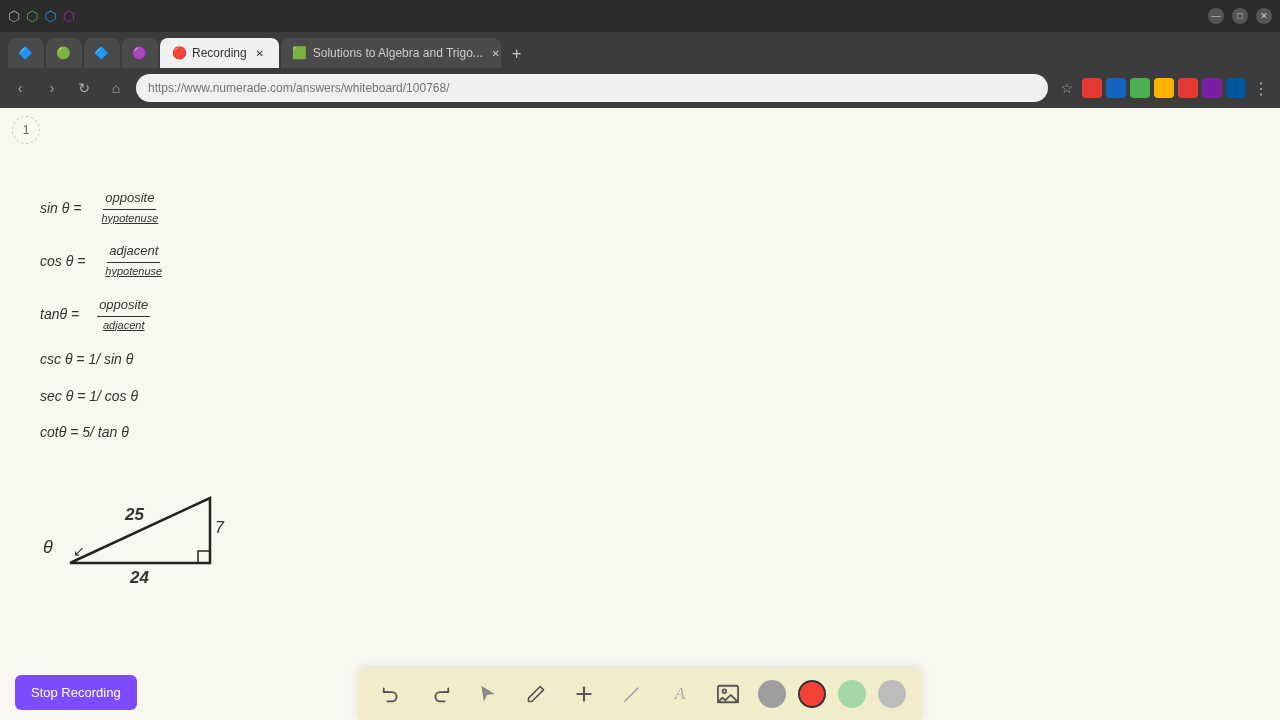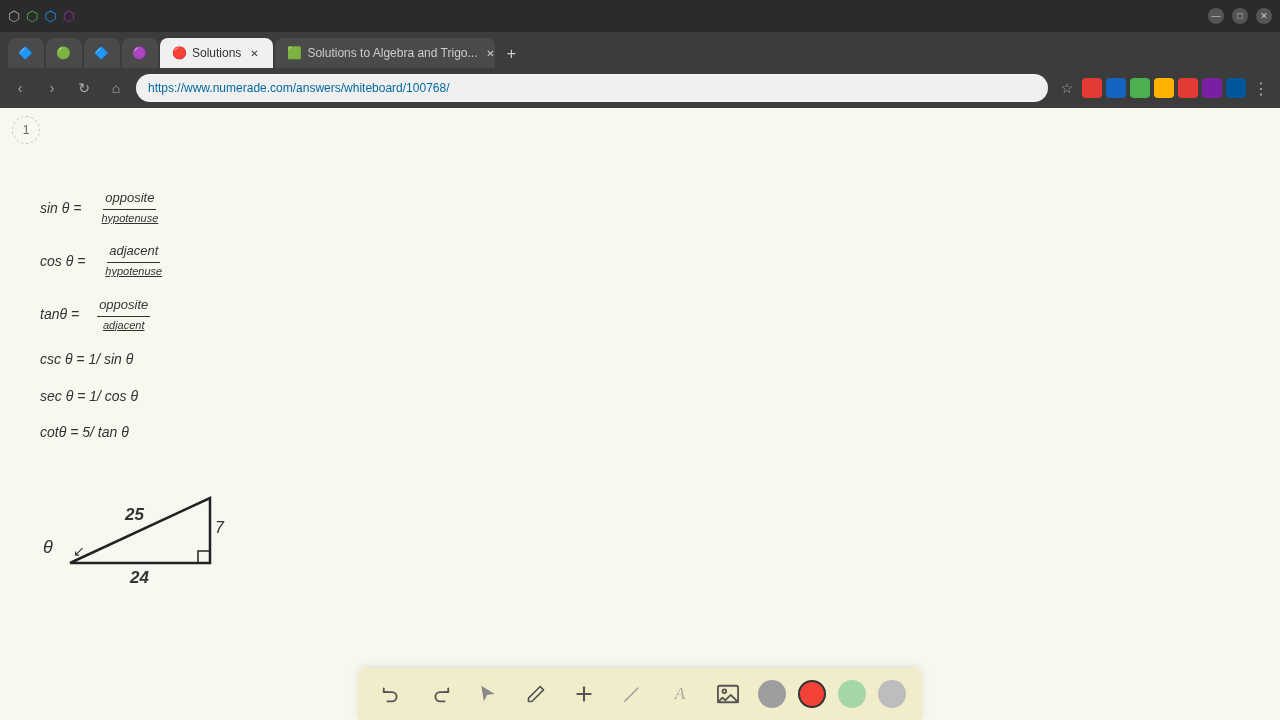--- a/index.html
+++ b/index.html
@@ -97,21 +97,21 @@
     }
 
     .address-input {
       flex: 1;
       height: 28px;
       background: #f0f0f0;
       border: none;
       border-radius: 14px;
       padding: 0 12px;
       font-size: 12px;
-      color: #0369a1;
+      color: #737373;
       outline: none;
     }
 
     .browser-actions {
       display: flex;
       align-items: center;
       gap: 4px;
     }
 
     .browser-action-icon {
@@ -297,21 +297,21 @@
     </div>
     <div class="tab inactive" style="padding: 0 10px; min-width: 36px;">
       <span style="font-size:12px;">🔷</span>
     </div>
     <div class="tab inactive" style="padding: 0 10px; min-width: 36px;">
       <span style="font-size:12px;">🟣</span>
     </div>
 
     <div class="tab active">
       <span class="tab-favicon">🔴</span>
-      <span>Solutions</span>
+      <span>Recording</span>
       <span class="tab-close">✕</span>
     </div>
 
     <div class="tab inactive">
       <span class="tab-favicon">🟩</span>
       <span>Solutions to Algebra and Trigo...</span>
       <span class="tab-close">✕</span>
     </div>
     <div class="new-tab-btn">+</div>
   </div>
@@ -392,20 +392,21 @@
         <text x="58" y="88" font-size="14" fill="#333">↙</text>
 
         <text x="110" y="52" font-size="17" font-style="italic" font-weight="bold" fill="#333">25</text>
 
         <text x="200" y="65" font-size="16" font-style="italic" fill="#333">7</text>
 
         <text x="115" y="115" font-size="17" font-style="italic" font-weight="bold" fill="#333">24</text>
       </svg>
     </div>
 
+    <button class="stop-recording-btn">Stop Recording</button>
 
     <div class="toolbar">
 
       <div class="toolbar-btn" title="Undo">
         <svg width="22" height="22" viewBox="0 0 24 24" fill="none" stroke="#555" stroke-width="2" stroke-linecap="round" stroke-linejoin="round">
           <path d="M3 10h9a5 5 0 0 1 0 10H7"></path>
           <polyline points="3 6 3 10 7 10"></polyline>
         </svg>
       </div>
 

